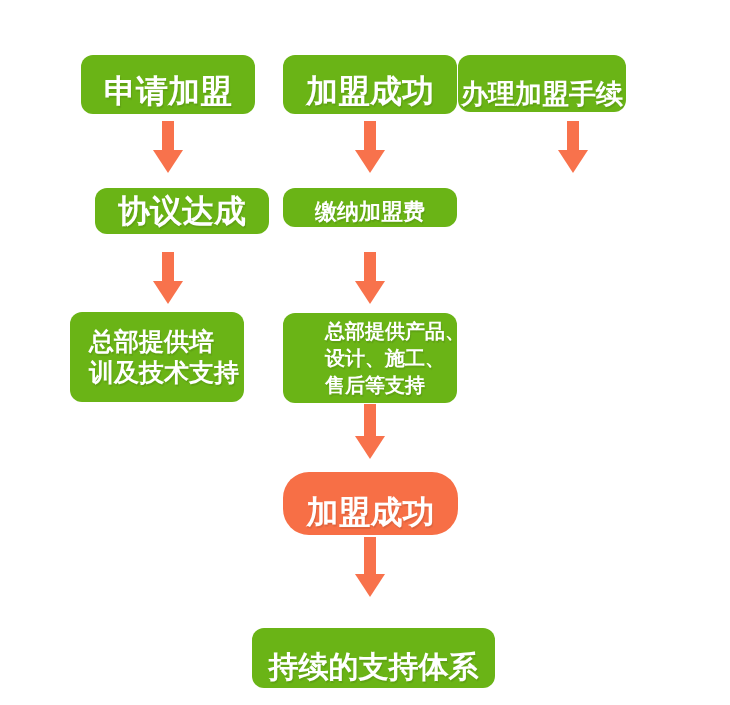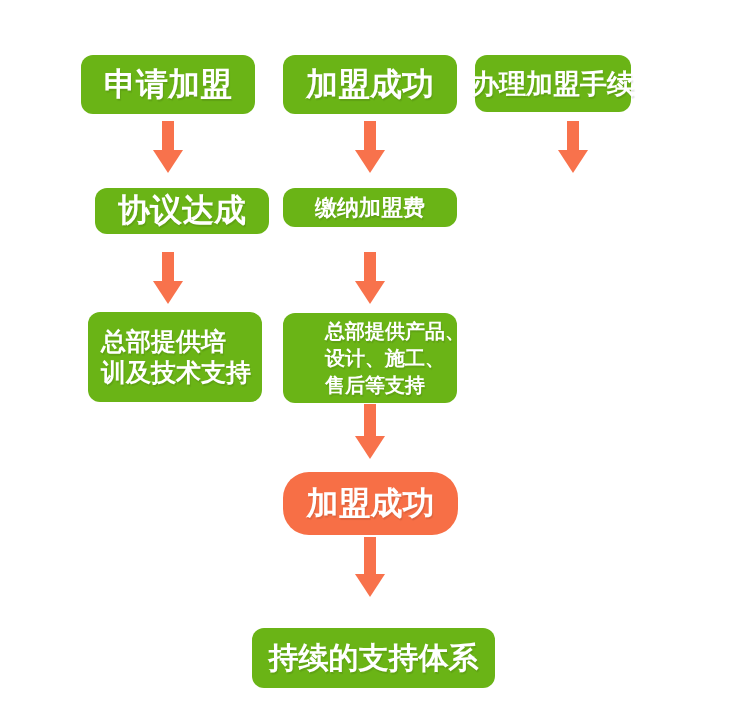--- a/index.html
+++ b/index.html
@@ -10,21 +10,21 @@
   }
   .canvas {
     position: relative;
     width: 730px; height: 705px;
     background: var(--background, #ffffff);
     overflow: hidden;
   }
   .box {
     position: absolute;
     display: flex;
-    align-items: center;
+    align-items: flex-end;
     justify-content: center;
     color: var(--label, #ffffff);
     font-weight: bold;
     border-radius: 12px;
     text-shadow: 1px 2px 1px rgba(0,0,0,0.10);
     white-space: nowrap;
   }
   .box.green  { background: var(--green, #66b316); }
   .box.accent { background: var(--accent, #f76f46); border-radius: 26px; }
   .box.multiline {
@@ -55,21 +55,21 @@
 <body>
 
 <div class="canvas">
 
   <div class="box green" style="left:81px; top:55px; width:174px; height:59px; font-size:32px;">
     <span>申请加盟</span>
   </div>
   <div class="box green" style="left:283px; top:55px; width:174px; height:59px; font-size:32px;">
     <span>加盟成功</span>
   </div>
-  <div class="box green" style="left:475px; top:55px; width:156px; height:57px; font-size:27px;">
+  <div class="box green" style="left:458px; top:55px; width:168px; height:57px; font-size:27px;">
     <span>办理加盟手续</span>
   </div>
 
   <div class="arrow" style="left:153px; top:121px; height:52px;">
     <div class="shaft"></div>
     <div class="head"></div>
   </div>
   <div class="arrow" style="left:355px; top:121px; height:52px;">
     <div class="shaft"></div>
     <div class="head"></div>
@@ -88,21 +88,21 @@
 
   <div class="arrow" style="left:153px; top:252px; height:52px;">
     <div class="shaft"></div>
     <div class="head"></div>
   </div>
   <div class="arrow" style="left:355px; top:252px; height:52px;">
     <div class="shaft"></div>
     <div class="head"></div>
   </div>
 
-  <div class="box green multiline" style="left:88px; top:312px; width:174px; height:90px; font-size:25px; padding-left:13px; line-height:1.24;">
+  <div class="box green multiline" style="left:70px; top:312px; width:174px; height:90px; font-size:25px; padding-left:19px; line-height:1.24;">
     <div class="line">总部提供培</div>
     <div class="line">训及技术支持</div>
   </div>
   <div class="box green multiline" style="left:283px; top:313px; width:174px; height:90px; font-size:20px; padding-left:42px; line-height:1.35;">
     <div class="line">总部提供产品、</div>
     <div class="line">设计、施工、</div>
     <div class="line">售后等支持</div>
   </div>
 
   <div class="arrow" style="left:355px; top:404px; height:55px;">

